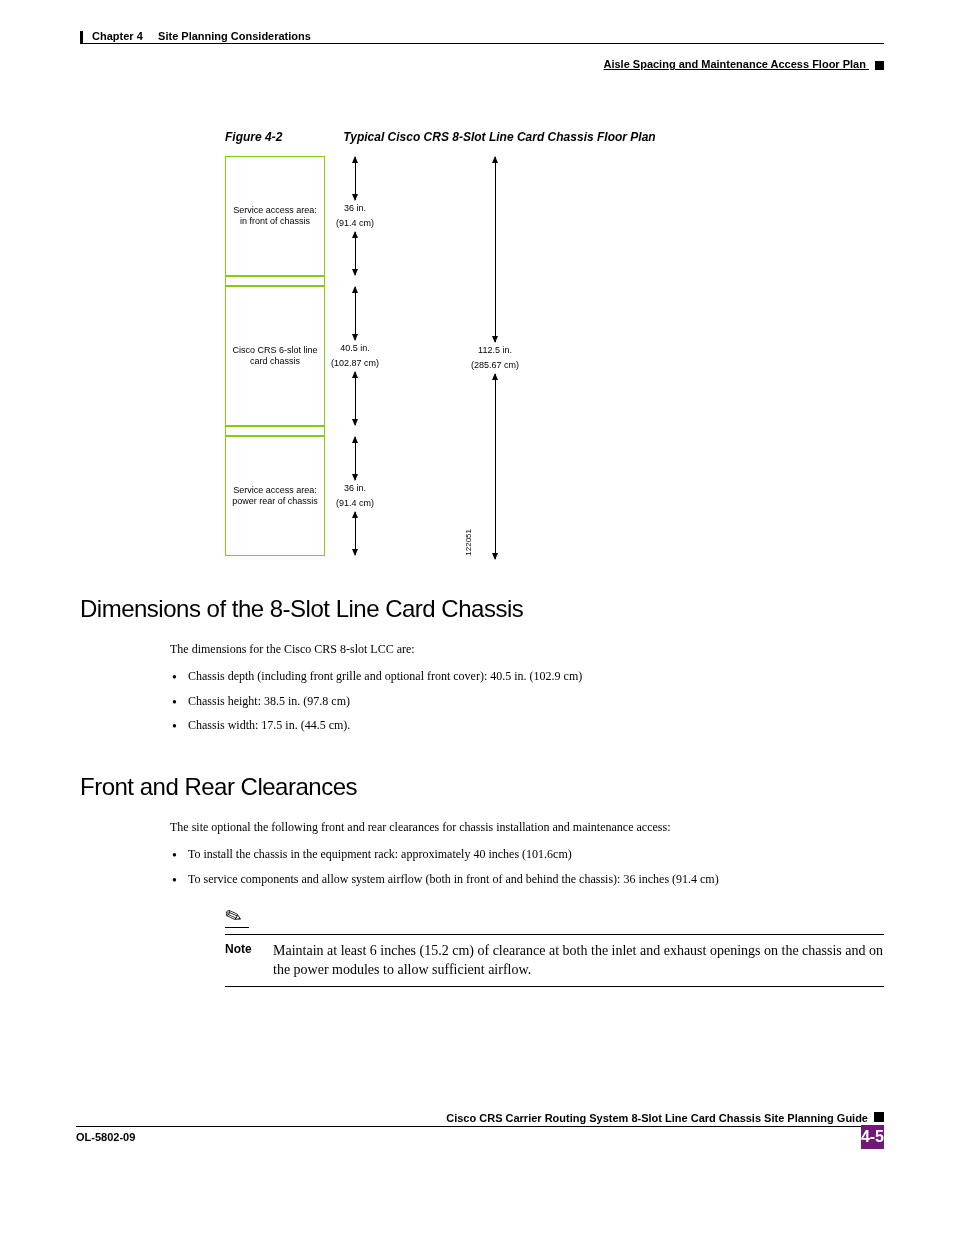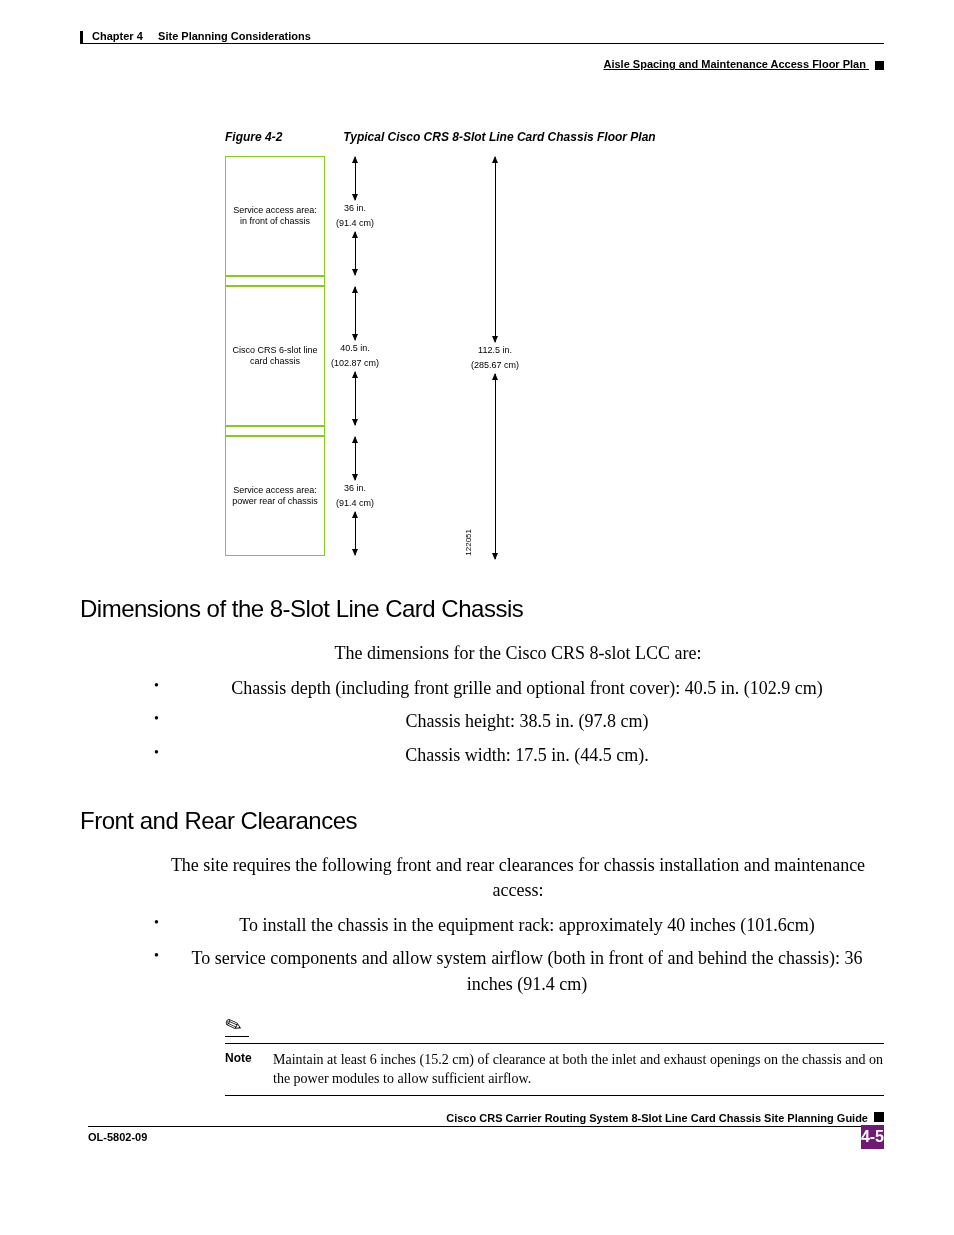--- a/index.html
+++ b/index.html
@@ -111,24 +111,23 @@
     transform: rotate(180deg);
   }
   h2 {
     font-family: Arial, Helvetica, sans-serif;
     font-weight: 400;
     font-size: 24px;
     margin: 39px 0 18px 0;
     letter-spacing: -0.5px;
   }
   .body-text {
-    margin-left: 72px;
-    font-size: 18px;
+    margin-left: 90px;
+    font-size: 12px;
     line-height: 1.4;
-    text-align: center;
   }
   .body-text p { margin: 0 0 10px 0; }
   ul.bullets {
     list-style: none;
     padding: 0;
     margin: 6px 0 0 0;
   }
   ul.bullets li {
     position: relative;
     padding-left: 18px;
@@ -168,21 +167,21 @@
   .note-row .note-word {
     font-family: Arial, Helvetica, sans-serif;
     font-weight: bold;
     font-size: 12px;
     width: 48px;
     flex-shrink: 0;
   }
   .footer {
     position: absolute;
     bottom: 30px;
-    left: 88px;
+    left: 76px;
     right: 70px;
   }
   .footer-title-row {
     display: flex;
     justify-content: flex-end;
     font-family: Arial, Helvetica, sans-serif;
     font-size: 11px;
     font-weight: bold;
     margin-bottom: 2px;
   }
@@ -299,21 +298,21 @@
     <p>The dimensions for the Cisco CRS 8-slot LCC are:</p>
     <ul class="bullets">
       <li>Chassis depth (including front grille and optional front cover): 40.5 in. (102.9 cm)</li>
       <li>Chassis height: 38.5 in. (97.8 cm)</li>
       <li>Chassis width: 17.5 in. (44.5 cm).</li>
     </ul>
   </div>
 
   <h2>Front and Rear Clearances</h2>
   <div class="body-text">
-    <p>The site requires the following front and rear clearances for chassis installation and maintenance access:</p>
+    <p>The site optional the following front and rear clearances for chassis installation and maintenance access:</p>
     <ul class="bullets">
       <li>To install the chassis in the equipment rack: approximately 40 inches (101.6cm)</li>
       <li>To service components and allow system airflow (both in front of and behind the chassis): 36 inches (91.4 cm)</li>
     </ul>
   </div>
 
   <div class="note-block">
     <div class="note-underline">
       <span class="note-icon">✎</span>
     </div>

